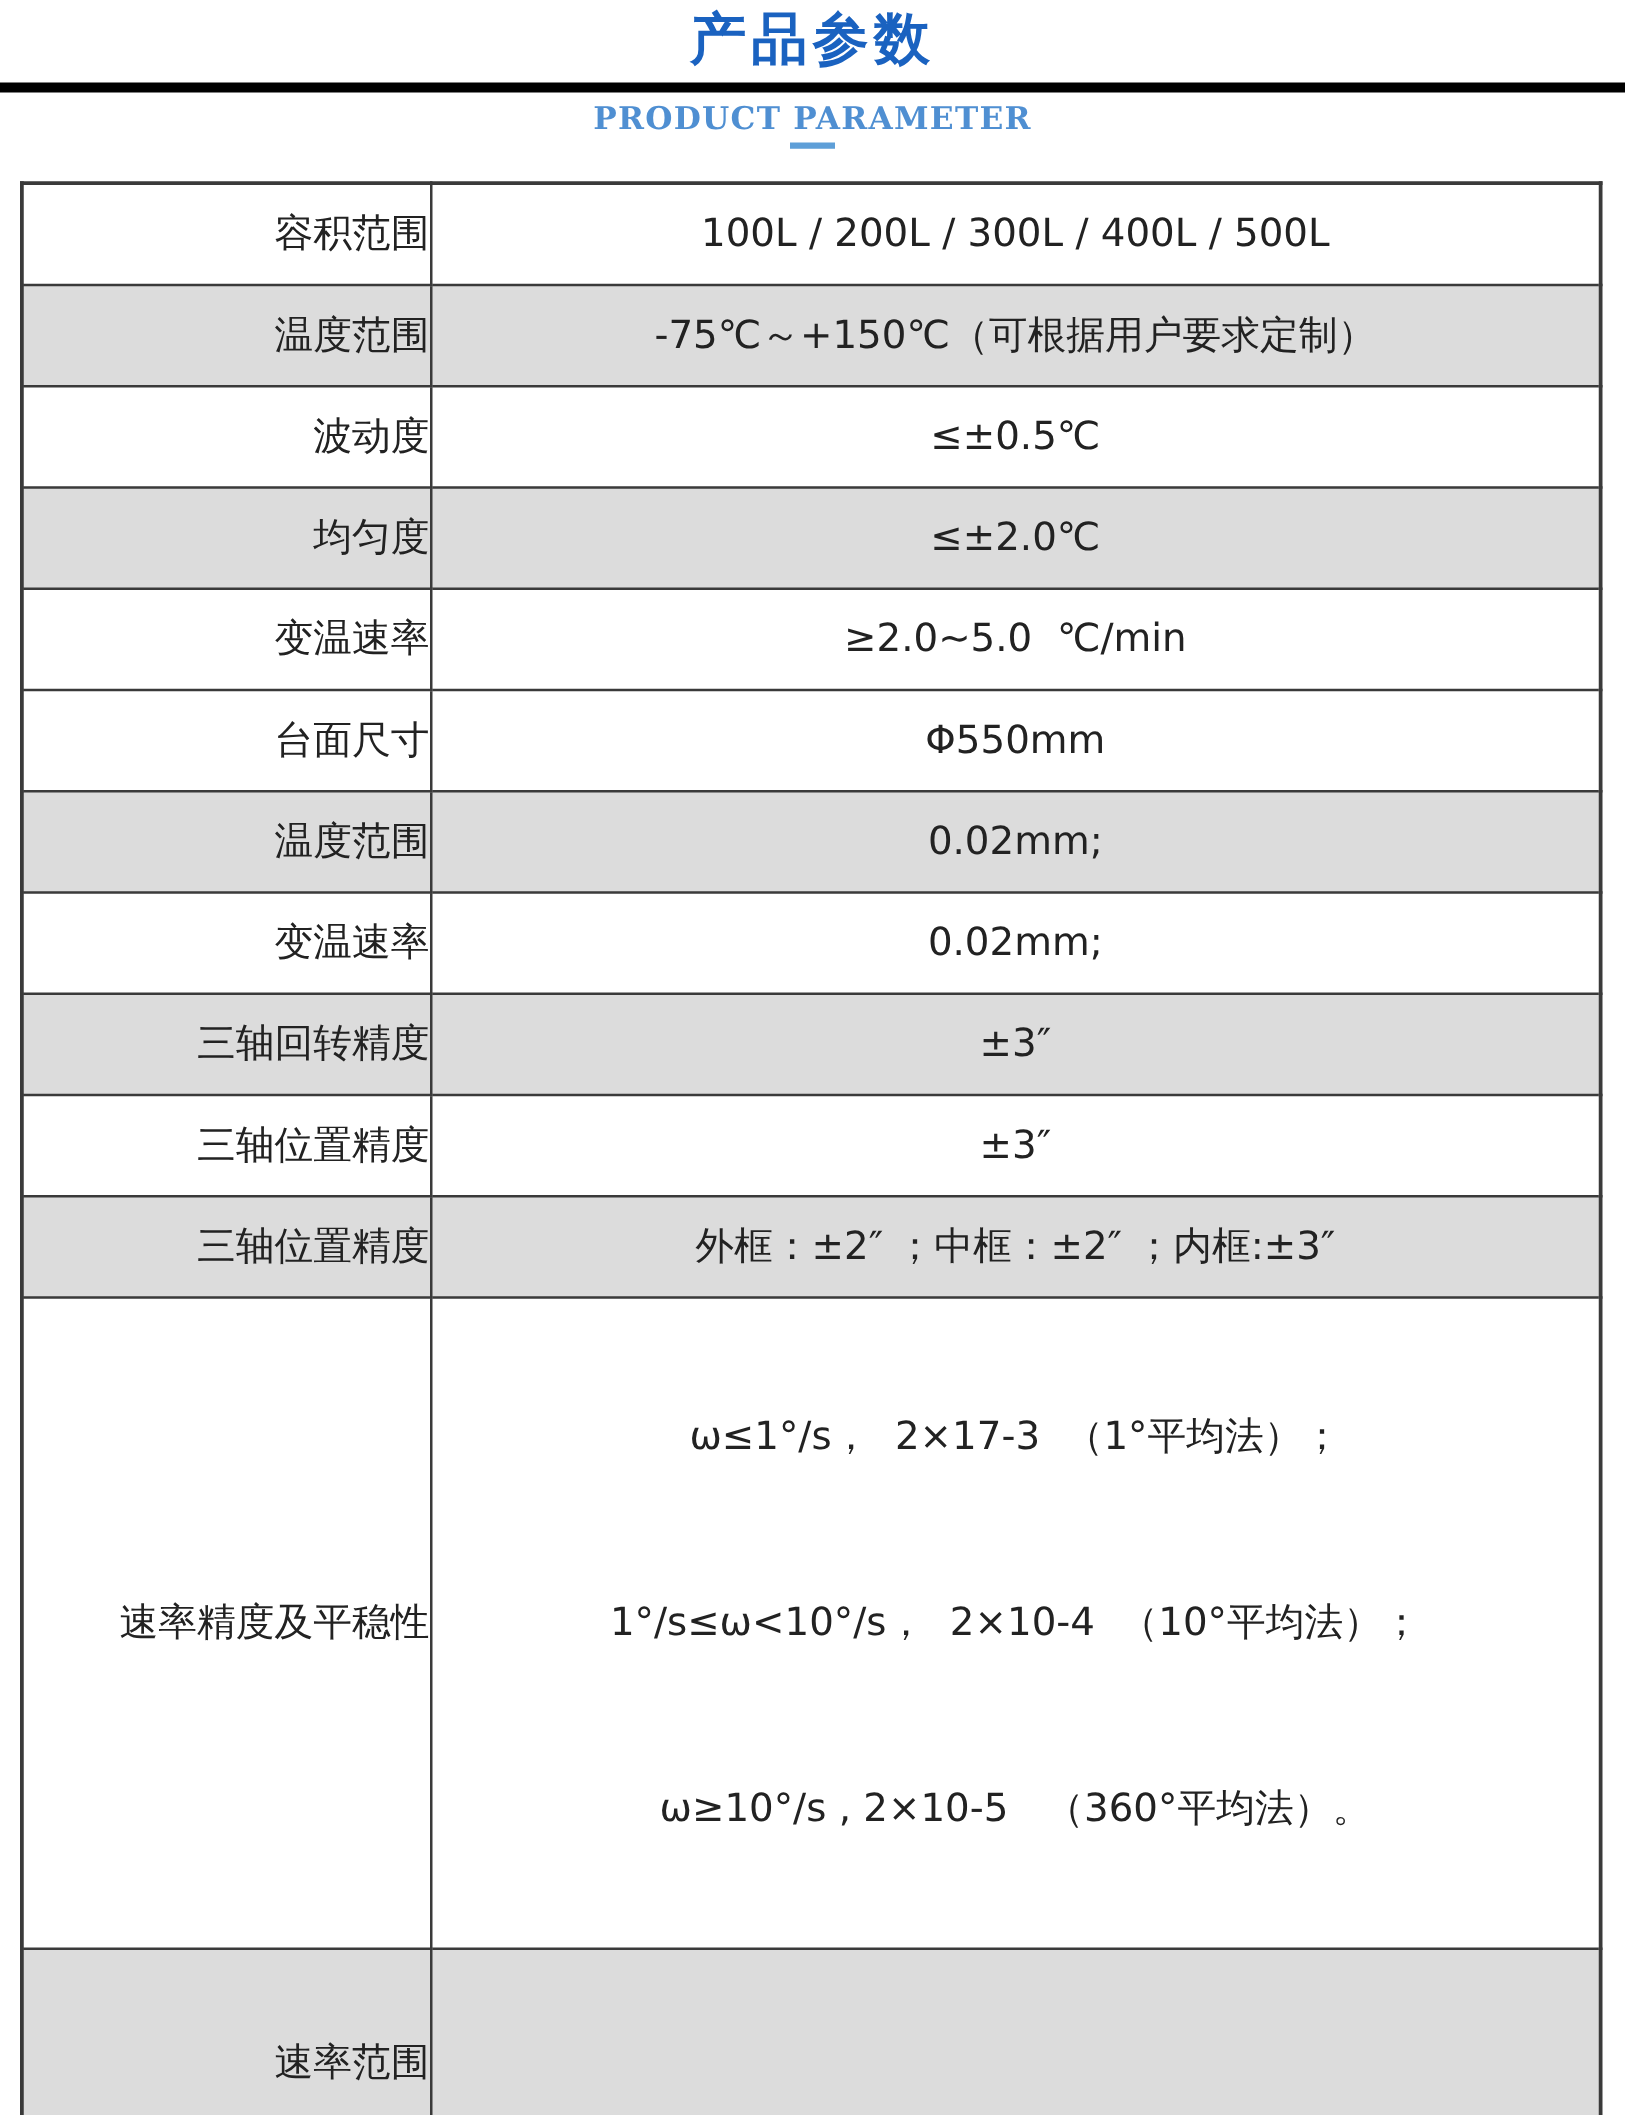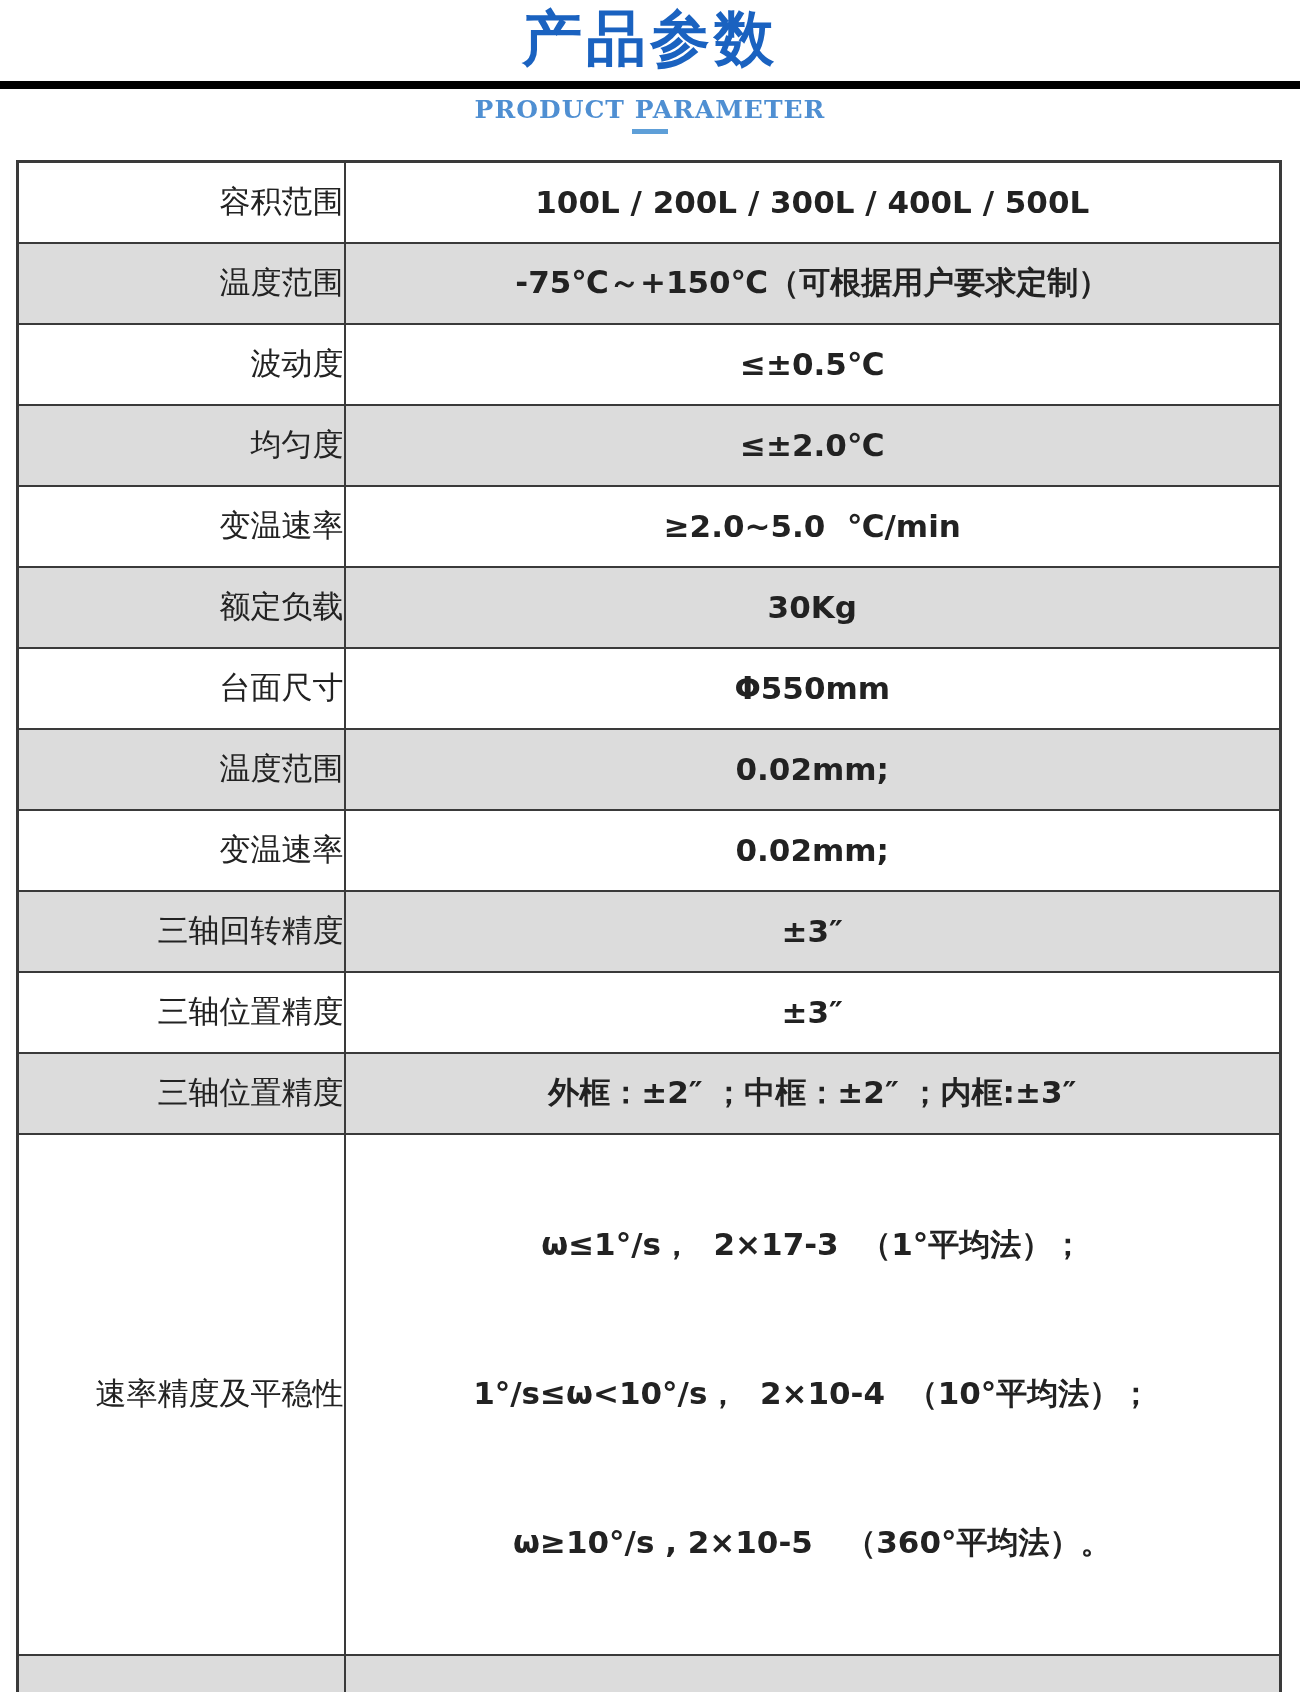--- a/index.html
+++ b/index.html
@@ -8,21 +8,21 @@
     width: 1300px;
     height: 1692px;
     background: #ffffff;
     overflow: hidden;
     font-family: "DejaVu Sans", "Liberation Sans", sans-serif;
     color: var(--text, #222222);
   }
   .page-title {
     margin: 8px 0 0 0;
     text-align: center;
-    font-size: 60px;
+    font-size: 45px;
     line-height: 1.0;
     font-weight: 700;
     letter-spacing: 4px;
     color: var(--title-blue, #1a62c0);
   }
   .title-divider {
     width: 100%;
     height: 8px;
     margin-top: 13px;
     background: var(--divider-black, #000000);
@@ -57,21 +57,20 @@
     padding: 0;
     color: var(--text, #222222);
   }
   td.param-label {
     width: 327px;
     text-align: right;
   }
   td.param-value {
     text-align: center;
     white-space: pre-wrap;
-    font-weight: bold;
   }
   tr.shaded td { background: var(--row-shaded-bg, #dcdcdc); }
   tr.single { height: 81px; }
   .value-line { white-space: pre-wrap; }
   tr.tall .value-line {
     height: 77px;
     display: flex;
     align-items: center;
     justify-content: center;
   }
@@ -110,24 +109,20 @@
       <tr class="single shaded">
         <td class="param-label">均匀度</td>
         <td class="param-value"><div class="value-line">≤±2.0℃</div></td>
       </tr>
 
       <tr class="single">
         <td class="param-label">变温速率</td>
         <td class="param-value"><div class="value-line">≥2.0~5.0  ℃/min</div></td>
       </tr>
 
-      <tr class="single shaded">
-        <td class="param-label">额定负载</td>
-        <td class="param-value"><div class="value-line">30Kg</div></td>
-      </tr>
 
       <tr class="single">
         <td class="param-label">台面尺寸</td>
         <td class="param-value"><div class="value-line">Φ550mm</div></td>
       </tr>
 
       <tr class="single shaded">
         <td class="param-label">温度范围</td>
         <td class="param-value"><div class="value-line">0.02mm;</div></td>
       </tr>

